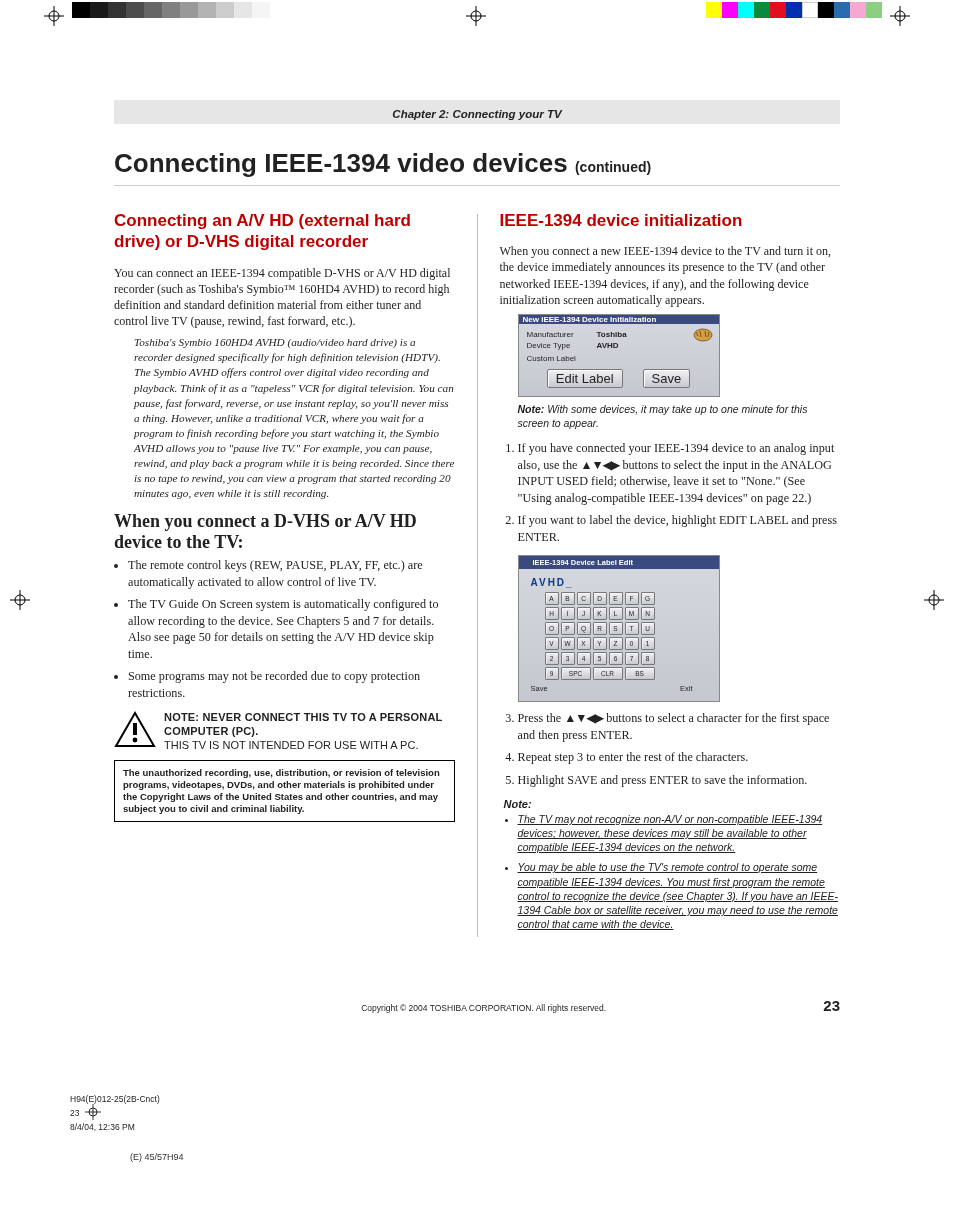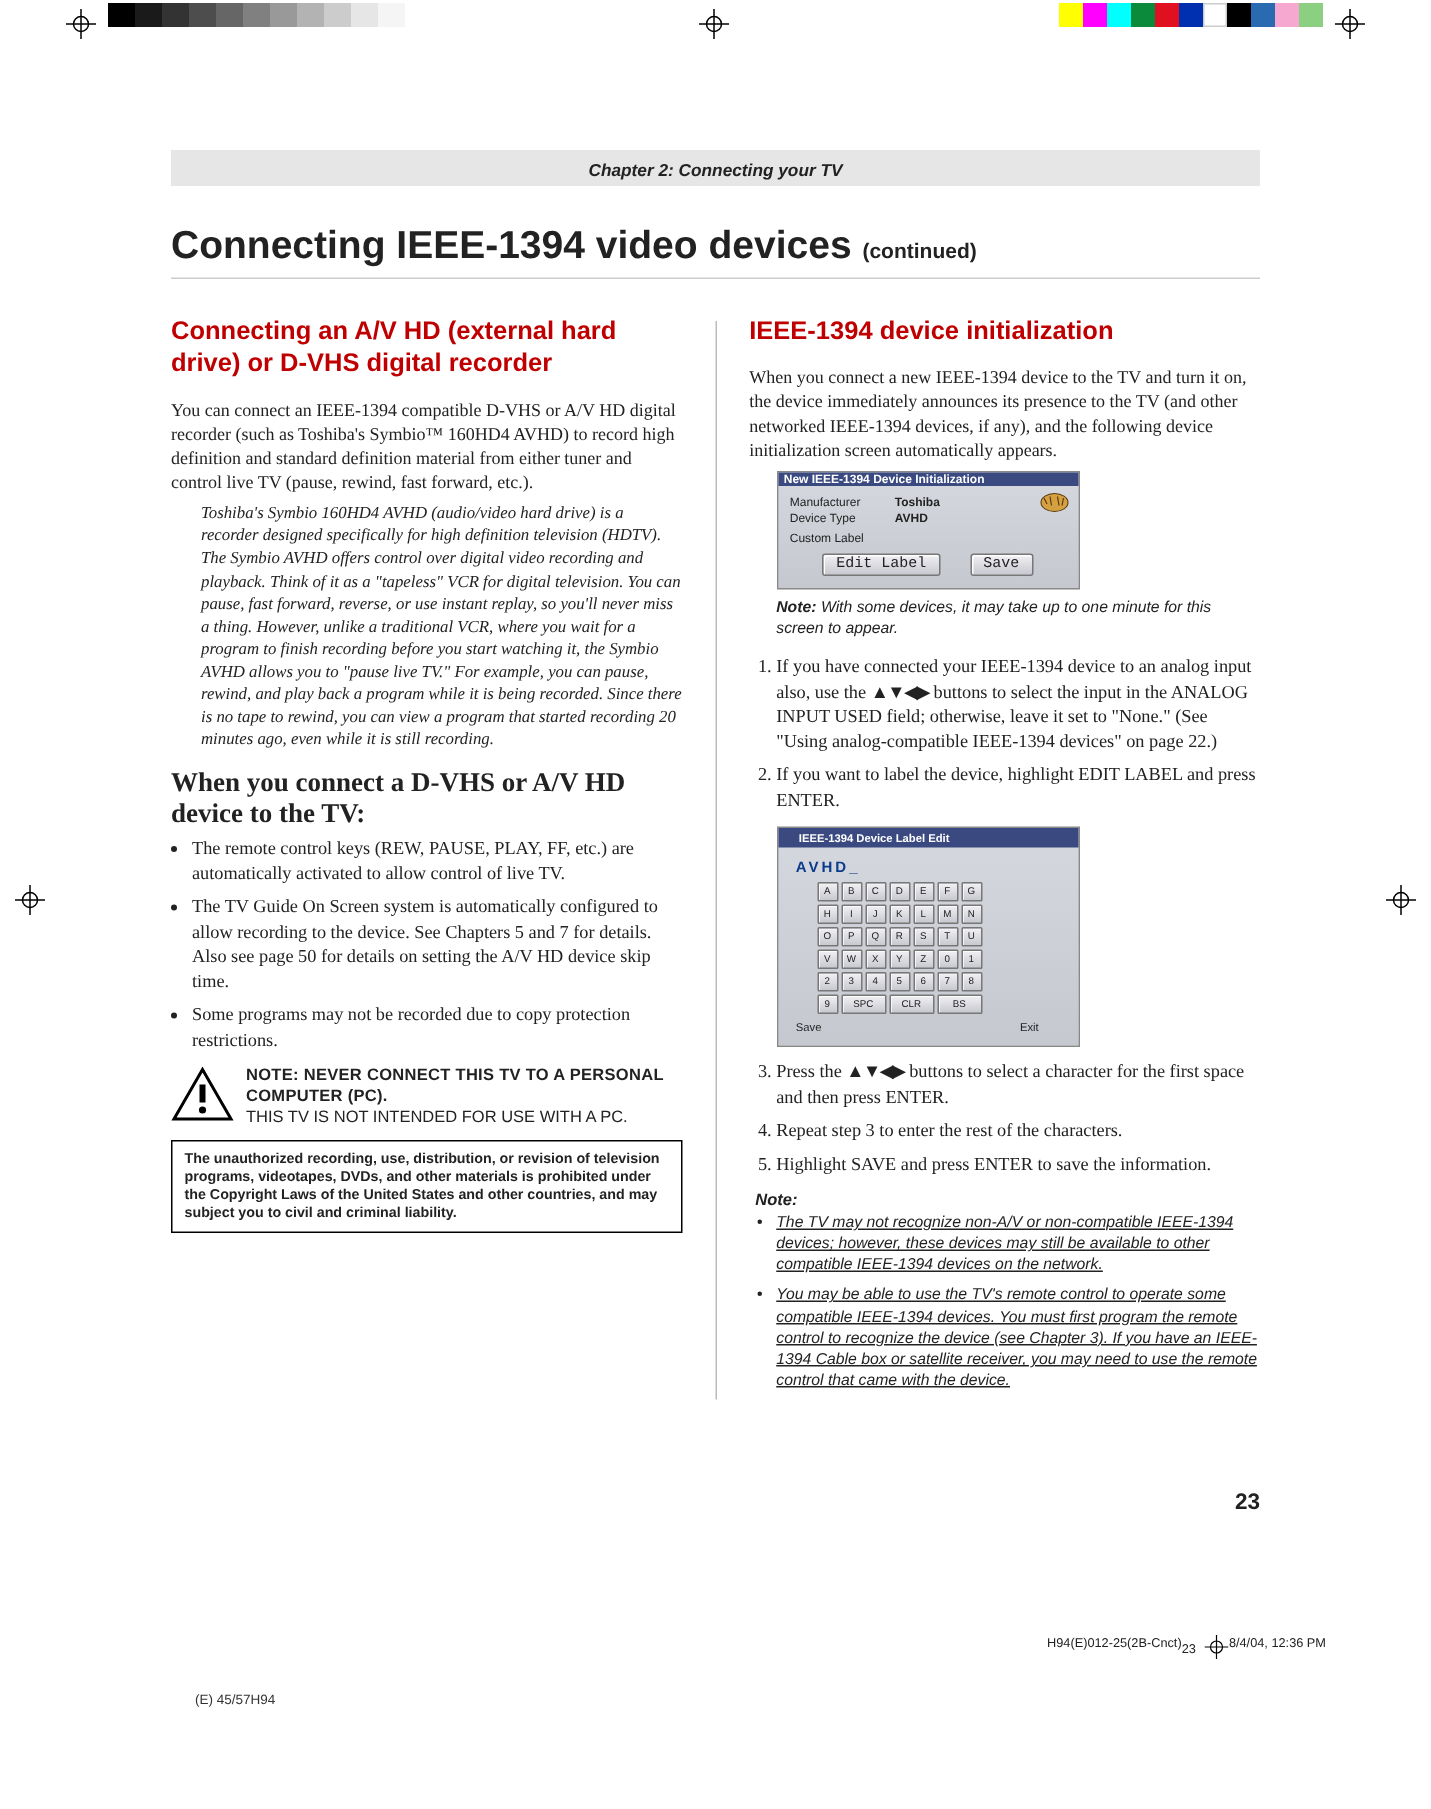--- a/index.html
+++ b/index.html
@@ -147,23 +147,22 @@
   .ui-panel .row { display: flex; margin-bottom: 2px; }
   .ui-panel .row .k { width: 70px; }
   .ui-panel .row .v { font-weight: bold; }
   .ui-panel .cl { margin-top: 4px; margin-bottom: 6px; }
   .ui-panel .btns { display: flex; gap: 20px; justify-content: center; }
   .ui-panel .btn3d {
     background: linear-gradient(#f0f0f4,#c8c8d0);
     border: 1px solid #777;
     border-radius: 2px;
     padding: 1px 8px;
-    font-size: 10px;
+    font-size: 13px;
     box-shadow: inset 1px 1px 0 #fff;
-    font-family: Liberation Mono, monospace;
   }
   .ui-panel .tiger {
     position: absolute;
     right: 6px;
     top: 4px;
     width: 20px;
     height: 14px;
   }
 
   .ui-panel2 {
@@ -212,25 +211,26 @@
     justify-content: space-between;
     align-items: baseline;
     margin-top: 60px;
     font-size: 10px;
   }
   .page-footer .copy { flex: 1; text-align: center; font-family: Arial, sans-serif; font-size: 8.5px; }
   .page-footer .pn { font-family: Arial, Helvetica, sans-serif; font-weight: bold; font-size: 15px; }
 
   .slug {
     display: flex;
-    justify-content: flex-end;
+    justify-content: space-between;
     font-family: Arial, Helvetica, sans-serif;
     font-size: 8.5px;
     margin: 40px 70px 0 70px;
     color: #222;
+    flex-direction: column;
   }
   .slug .mid { display:flex; align-items:center; gap:6px; }
   .reg-center { display:inline-block; }
 
   .bottom-tag {
     font-family: Arial, sans-serif;
     font-size: 9px;
     margin: 20px 0 0 130px;
     color: #333;
   }
@@ -457,20 +457,21 @@
       <ul class="note-bullets">
         <li>The TV may not recognize non-A/V or non-compatible IEEE-1394 devices; however, these devices may still be available to other compatible IEEE-1394 devices on the network.</li>
         <li>You may be able to use the TV's remote control to operate some compatible IEEE-1394 devices. You must first program the remote control to recognize the device (see Chapter 3). If you have an IEEE-1394 Cable box or satellite receiver, you may need to use the remote control that came with the device.</li>
       </ul>
     </div>
 
   </div>
 
   <div class="page-footer">
     <span style="width:30px"></span>
+    <span class="copy">Copyright © 2004 TOSHIBA CORPORATION. All rights reserved.</span>
     <span class="pn">23</span>
   </div>
 
 </div>
 
 <div class="slug">
   <span>H94(E)012-25(2B-Cnct)</span>
   <span class="mid">
     <span>23</span>
     <span class="reg-center">

